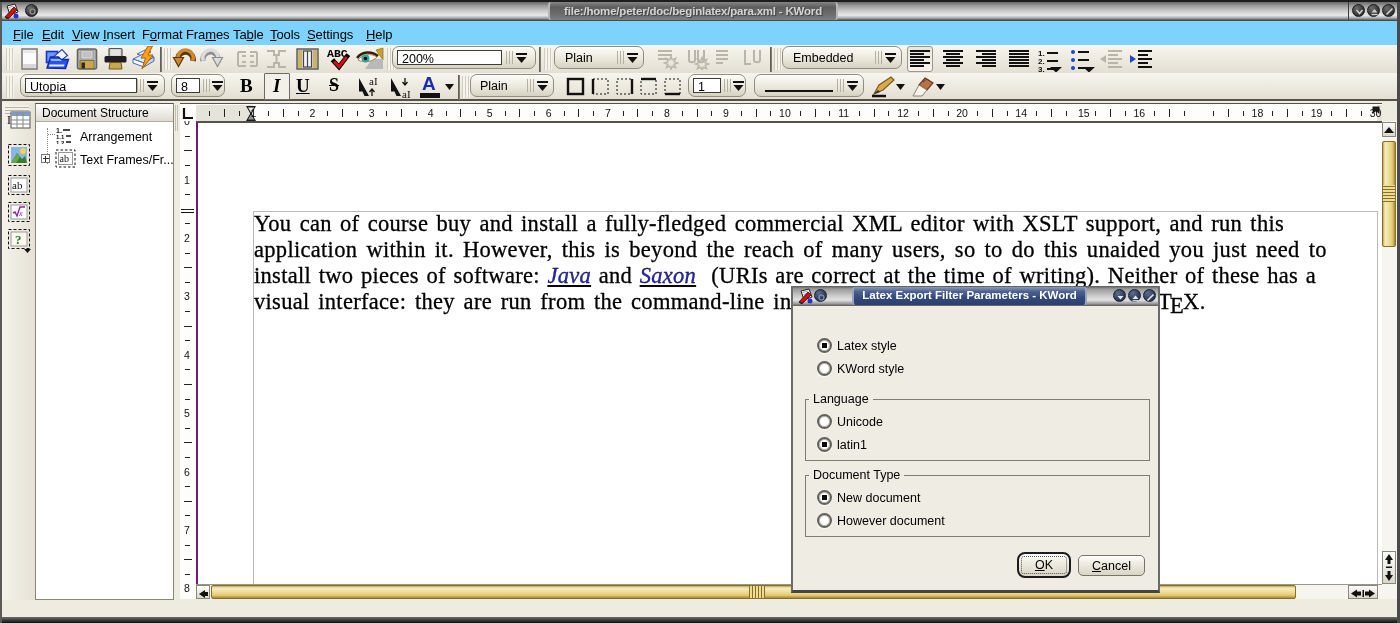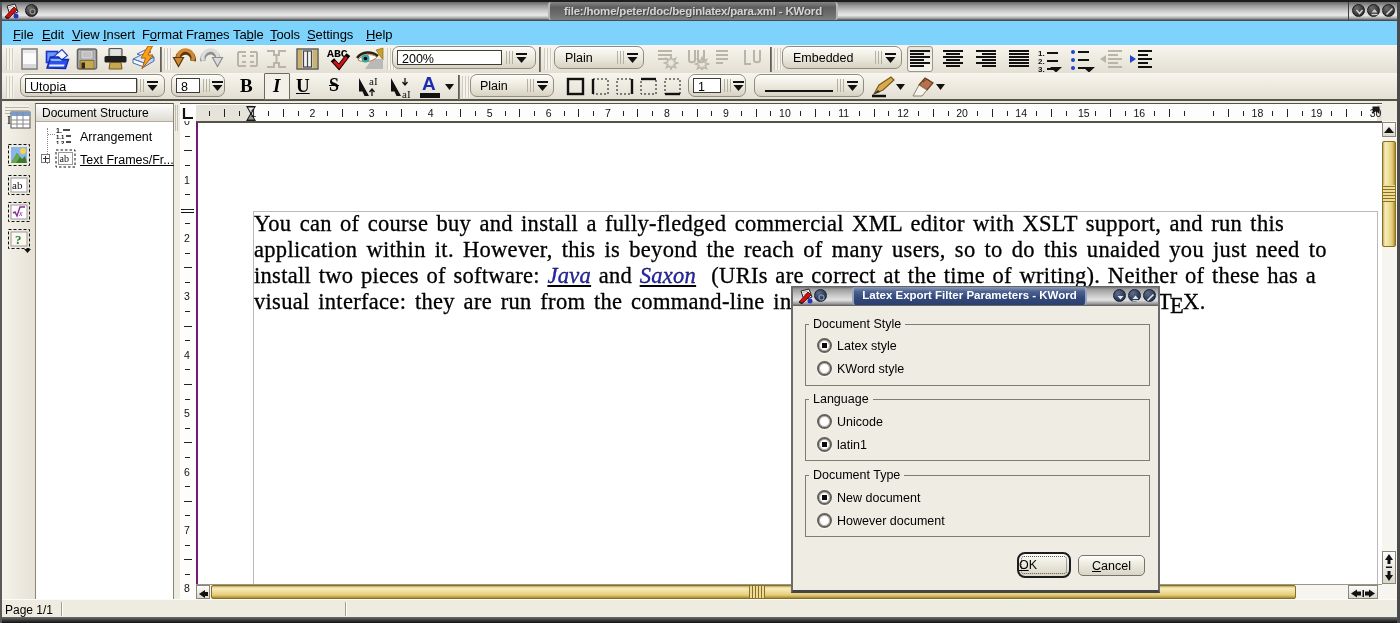--- a/index.html
+++ b/index.html
@@ -540,21 +540,21 @@
 
       <div style="position:absolute; left:5px; top:50px; width:9px; height:9px; border:1px solid #777; background:#fff;"></div>
       <div style="position:absolute; left:6.5px; top:54px; width:6px; height:1px; background:#333;"></div>
       <div style="position:absolute; left:9px; top:51.5px; width:1px; height:6px; background:#333;"></div>
 
       <svg class="icon" style="left:19px; top:45px;" width="22" height="20">
           <rect x="1" y="1" width="19" height="17" fill="none" stroke="#111" stroke-width="1" stroke-dasharray="2.5 2"></rect>
           <rect x="3.5" y="3.5" width="14" height="12" fill="#fff" stroke="#999" stroke-width="1"></rect>
           <text x="4.5" y="13" font-size="10" font-family="Liberation Serif" fill="#111">ab</text>
         </svg>
-      <div style="position:absolute; left:44px; top:49px; font-size:12.5px; white-space:nowrap;text-decoration:underline;">Text Frames/Fr...</div>
+      <div style="position:absolute; left:44px; top:49px; font-size:12.5px; white-space:nowrap;">Text Frames/Fr...</div>
     </div>
   </div>
 
   <div class="abs" style="left:175px; top:105px; width:4px; height:26px; background:repeating-linear-gradient(90deg,#c2beb2 0 1px,#f0eee6 1px 2px);"></div>
   <div class="abs" id="corner">
     <svg width="16" height="18" style="position:absolute;left:0;top:1px;">
         <path d="M4 3 V13 H13" fill="none" stroke="#111" stroke-width="2.2"></path>
       </svg>
   </div>
   <div class="abs" id="hruler">
@@ -716,25 +716,20 @@
         </svg></div>
     <div class="goldv abs" style="left:0px; top:20px; width:14px; height:106px;"></div>
     <div class="abs" style="left:1px; top:64px; width:12px; height:17px; background:repeating-linear-gradient(0deg,#8a7026 0 1px,#eedc94 1px 3px);"></div>
     <div class="sbtn" style="left:0px; top:430px; width:14px; height:33px;"><svg width="12" height="31">
           <path d="M6 2 L10 8 H7.5 V12 H4.5 V8 H2 Z" fill="#111"></path>
           <rect x="3" y="14.5" width="6" height="1.5" fill="#111"></rect>
           <path d="M6 29 L10 23 H7.5 V19 H4.5 V23 H2 Z" fill="#111"></path>
         </svg></div>
   </div>
 
-  <div class="abs" id="statusbar">
-    <span style="position:absolute; left:5px; top:3px;">Page 1/1</span>
-    <div class="ssep" style="left:61px;"></div>
-    <div class="ssep" style="left:345px;"></div>
-  </div>
   <div class="abs" id="winbottom"></div>
   <div class="abs" id="winleft"></div>
   <div class="abs" id="winright"></div>
 
   <div class="abs" id="dialog">
     <div id="dlgtitle"></div>
     <div id="dlgplaque"></div>
     <div id="dlgtitletext" style="left:59px; width:235px;">Latex Export Filter Parameters - KWord</div>
     <div class="abs" id="kwicon-dlg" style="left:5px; top:2px;">
       <svg width="17" height="16">
@@ -752,23 +747,20 @@
           <path d="M3.5 5 L6.5 8.5 L9.5 5 Z" fill="#e6e9f0"></path>
         </svg></div>
     <div class="dbtn" style="left:335px;"><svg width="13" height="13">
           <path d="M3.5 8 L6.5 4.5 L9.5 8 Z" fill="#e6e9f0"></path>
           <path d="M3.5 9.8 H9.5" stroke="#e6e9f0" stroke-width="1.3"></path>
         </svg></div>
     <div class="dbtn" style="left:350px;"><svg width="13" height="13">
           <path d="M3.5 9.5 L9.5 3.5" stroke="#e6e9f0" stroke-width="1.6"></path>
         </svg></div>
 
-    <div class="group" style="top:38px; height:62px;">
-        <div class="glabel">Document Style</div>
-      </div>
     <div class="radio sel" style="left:24px; top:52px;"></div>
       <div class="rlabel" style="left:44px; top:53px;">Latex style</div>
     <div class="radio" style="left:24px; top:75px;"></div>
       <div class="rlabel" style="left:44px; top:76px;">KWord style</div>
 
     <div class="group" style="top:113px; height:62px;">
         <div class="glabel">Language</div>
       </div>
     <div class="radio" style="left:24px; top:128px;"></div>
       <div class="rlabel" style="left:44px; top:129px;">Unicode</div>
@@ -778,17 +770,17 @@
     <div class="group" style="top:189px; height:62px;">
         <div class="glabel">Document Type</div>
       </div>
     <div class="radio sel" style="left:24px; top:204px;"></div>
       <div class="rlabel" style="left:44px; top:205px;">New document</div>
     <div class="radio" style="left:24px; top:227px;"></div>
       <div class="rlabel" style="left:44px; top:228px;">However document</div>
 
     <div class="abs" style="left:224px; top:266px; width:54px; height:26px; border:2px solid #1c1c1c; border-radius:8px; background:linear-gradient(#fefdfb,#eceade 45%,#d9d5c6 100%);">
       <div style="position:absolute; left:2px; top:2px; right:2px; bottom:2px; border:1px dotted #555; border-radius:3px;"></div>
-      <div style="position:absolute; width:100%; top:4px; text-align:left; font-size:12.5px;"><span class="u">O</span>K</div>
+      <div style="position:absolute; width:100%; top:4px; text-align:center; font-size:12.5px;"><span class="u">O</span>K</div>
     </div>
     <div class="kbtn" style="left:285px; top:269px; width:67px; height:21px; padding-top:3px;"><span class="u">C</span>ancel</div>
   </div>
 </div>
 
 </body></html>

